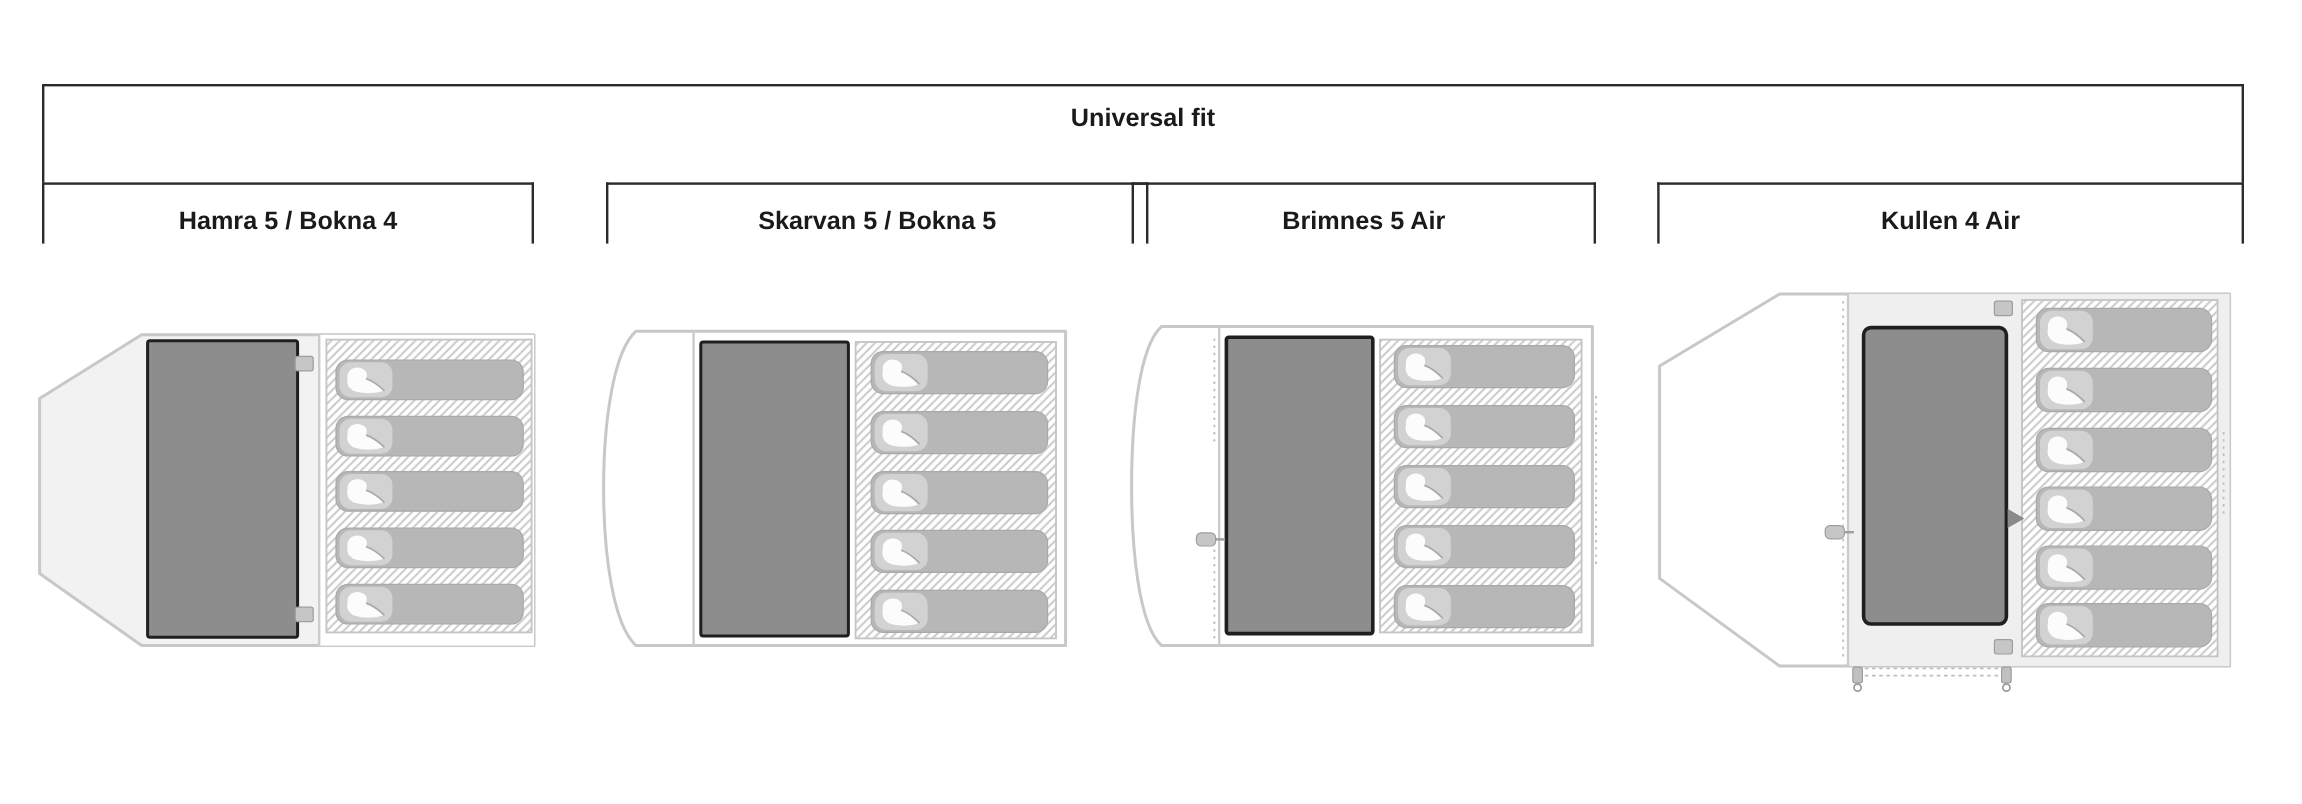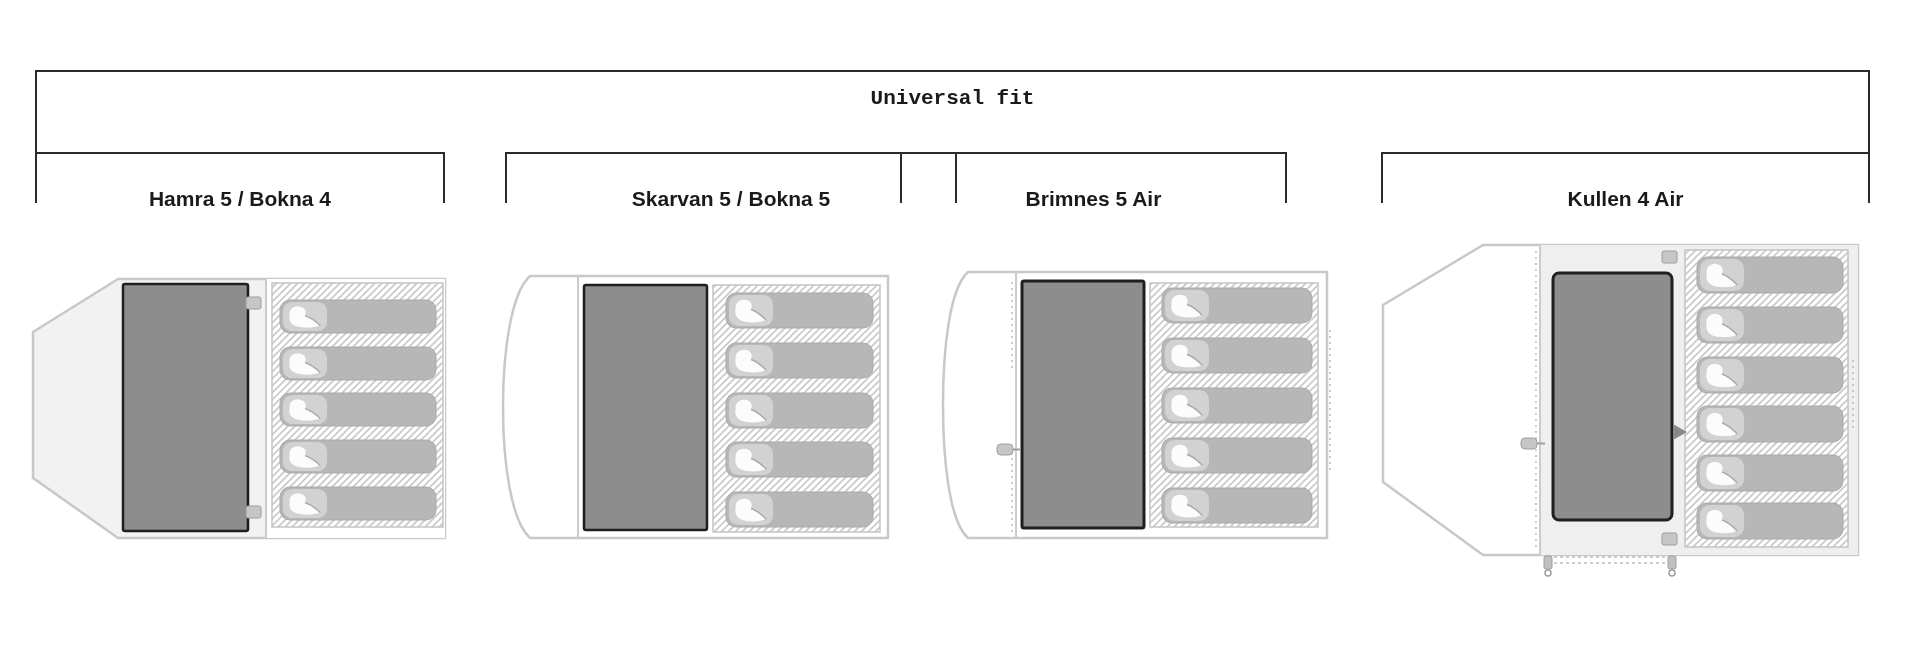--- a/index.html
+++ b/index.html
@@ -11,38 +11,37 @@
     color:#1a1a1a;
     overflow:hidden;
   }
   .banner{
     position:absolute;
     left:35px;top:70px;width:1835px;height:82px;
     border:2px solid #2b2b2b;border-bottom:none;
     box-sizing:border-box;
     display:flex;justify-content:center;align-items:flex-start;
     padding-top:16px;
-    font-family:Liberation Mono, monospace;
   }
   .banner span{
     font-size:21px;font-weight:bold;line-height:22px;
   }
   .colbox{
     position:absolute;top:152px;height:51px;
     border:2px solid #2b2b2b;border-bottom:none;
     box-sizing:border-box;
     display:flex;justify-content:center;align-items:flex-start;
-    padding-top:34px;
+    padding-top:20px;
   }
   .colbox span{
     font-size:21px;font-weight:bold;line-height:22px;white-space:nowrap;
   }
   .c1{left:35px;width:410px;}
   .c2{left:505px;width:452px;}
-  .c3{left:900px;width:387px;}
+  .c3{left:943px;width:387px;}
   .c4{left:1381px;width:489px;}
   #tent-canvas{position:absolute;left:0;top:0;}
 </style>
 </head>
 <body>
 
 <div class="page">
 
   <div class="banner">
     <span>Universal fit</span>

